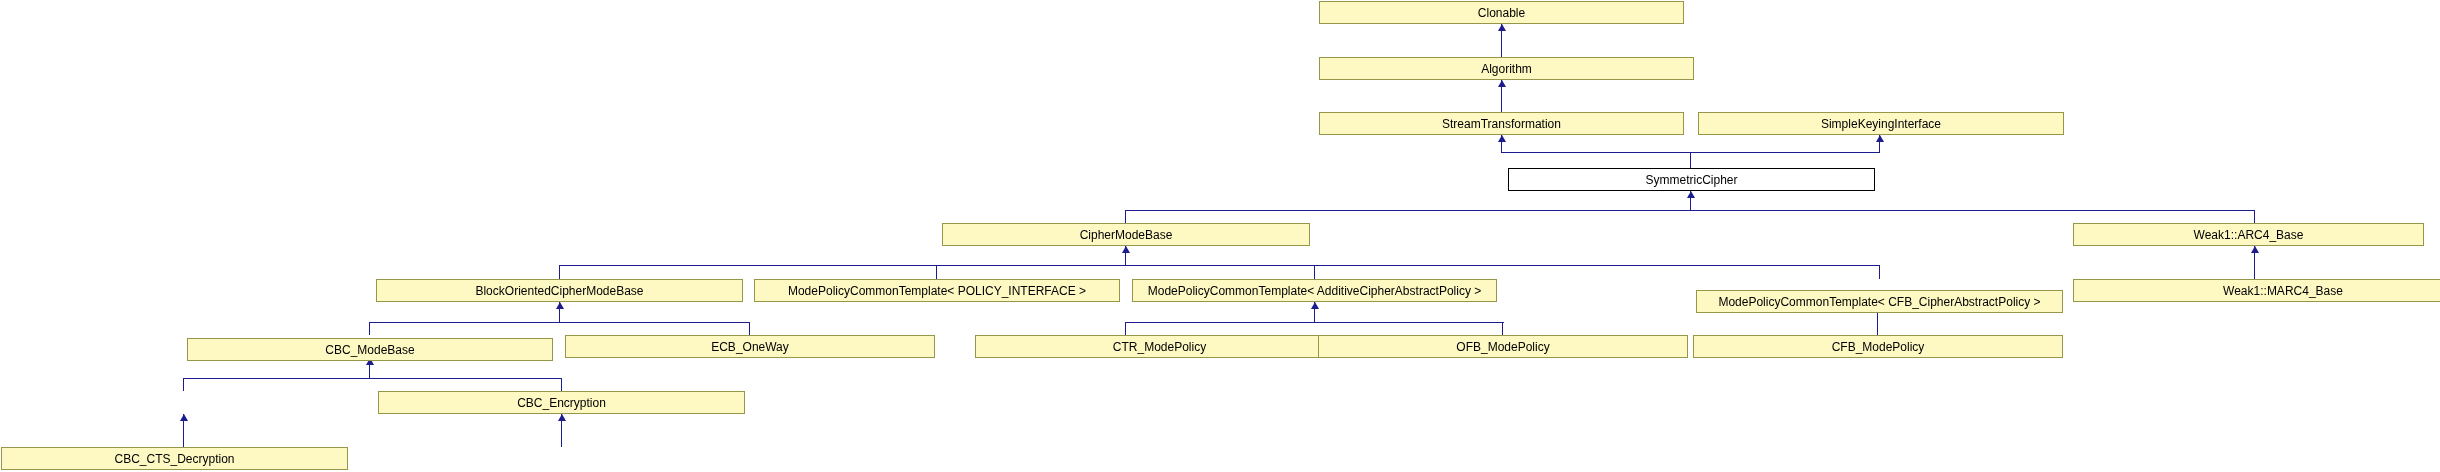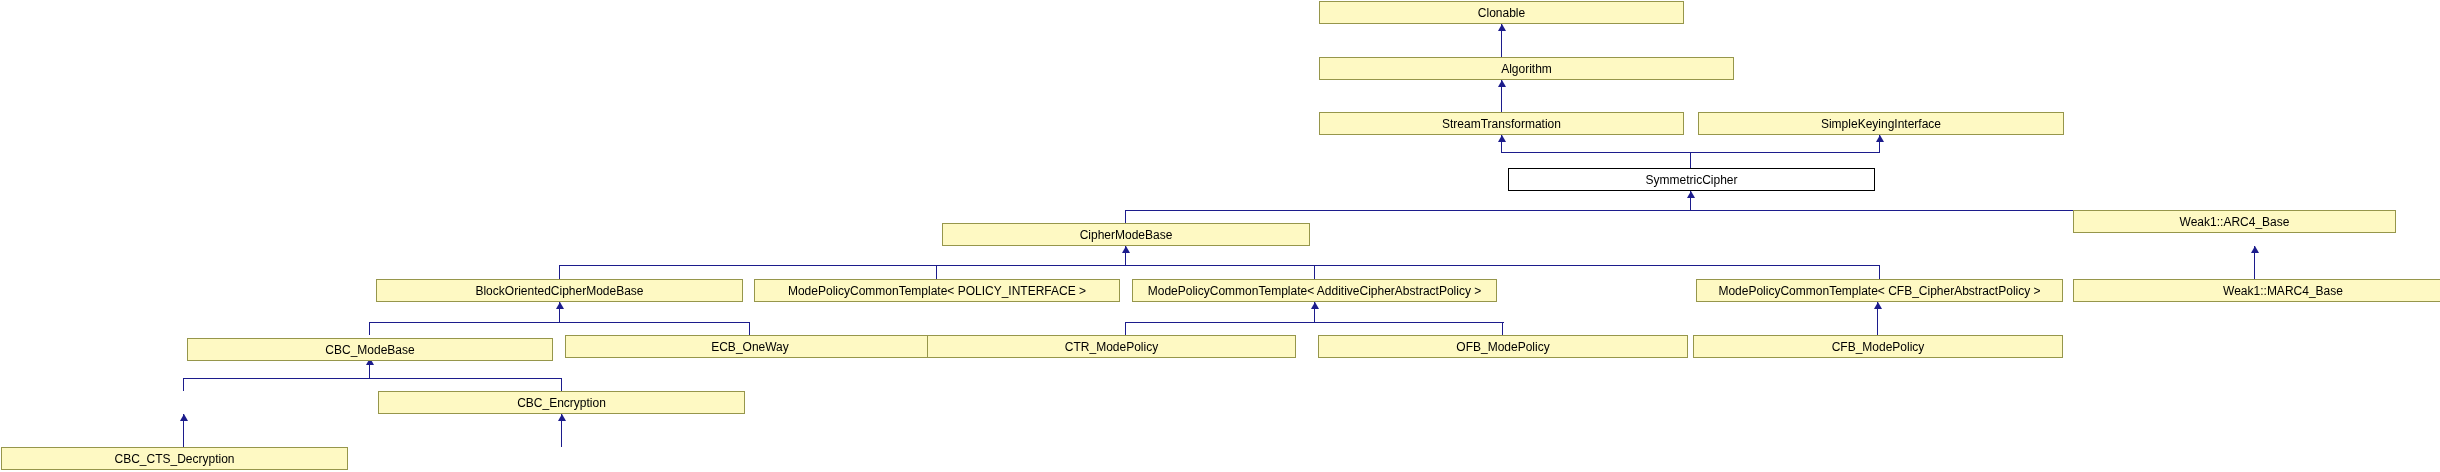--- a/index.html
+++ b/index.html
@@ -94,32 +94,32 @@
   <div class="v" style="left:183px;top:378px;height:13px"></div>
   <div class="v" style="left:561px;top:378px;height:13px"></div>
 
   <div class="a" style="left:180px;top:414px"></div>
   <div class="v" style="left:183px;top:414px;height:33px"></div>
 
   <div class="a" style="left:558px;top:414px"></div>
   <div class="v" style="left:561px;top:414px;height:33px"></div>
 
   <div class="node" style="left:1319px;top:1px;width:365px">Clonable</div>
-  <div class="node" style="left:1319px;top:57px;width:415px">Algorithm</div>
+  <div class="node" style="left:1319px;top:57px;width:375px">Algorithm</div>
   <div class="node" style="left:1319px;top:112px;width:365px">StreamTransformation</div>
   <div class="node" style="left:1698px;top:112px;width:366px">SimpleKeyingInterface</div>
   <div class="node hl" style="left:1508px;top:168px;width:367px">SymmetricCipher</div>
   <div class="node" style="left:942px;top:223px;width:368px">CipherModeBase</div>
-  <div class="node" style="left:2073px;top:210px;width:323px">Weak1::ARC4_Base</div>
+  <div class="node" style="left:2073px;top:223px;width:351px">Weak1::ARC4_Base</div>
   <div class="node" style="left:376px;top:279px;width:367px">BlockOrientedCipherModeBase</div>
   <div class="node" style="left:754px;top:279px;width:366px">ModePolicyCommonTemplate&lt; POLICY_INTERFACE &gt;</div>
   <div class="node" style="left:1132px;top:279px;width:365px">ModePolicyCommonTemplate&lt; AdditiveCipherAbstractPolicy &gt;</div>
-  <div class="node" style="left:1696px;top:279px;width:367px">ModePolicyCommonTemplate&lt; CFB_CipherAbstractPolicy &gt;</div>
+  <div class="node" style="left:1696px;top:290px;width:367px">ModePolicyCommonTemplate&lt; CFB_CipherAbstractPolicy &gt;</div>
   <div class="node" style="left:2073px;top:279px;width:420px">Weak1::MARC4_Base</div>
   <div class="node" style="left:187px;top:338px;width:366px">CBC_ModeBase</div>
   <div class="node" style="left:565px;top:335px;width:370px">ECB_OneWay</div>
-  <div class="node" style="left:927px;top:335px;width:369px">CTR_ModePolicy</div>
+  <div class="node" style="left:975px;top:335px;width:369px">CTR_ModePolicy</div>
   <div class="node" style="left:1318px;top:335px;width:370px">OFB_ModePolicy</div>
   <div class="node" style="left:1693px;top:335px;width:370px">CFB_ModePolicy</div>
   <div class="node" style="left:378px;top:391px;width:367px">CBC_Encryption</div>
   <div class="node" style="left:1px;top:447px;width:347px">CBC_CTS_Decryption</div>
 
 </div>
 
 </body></html>

